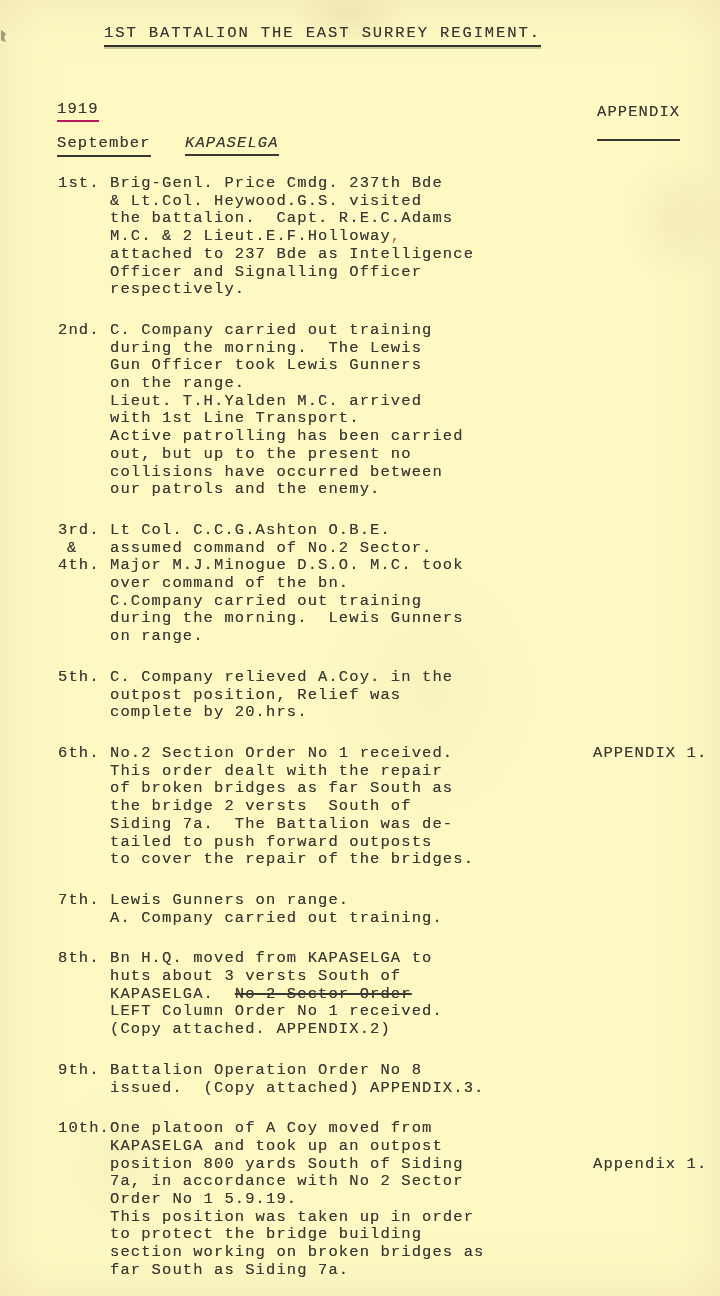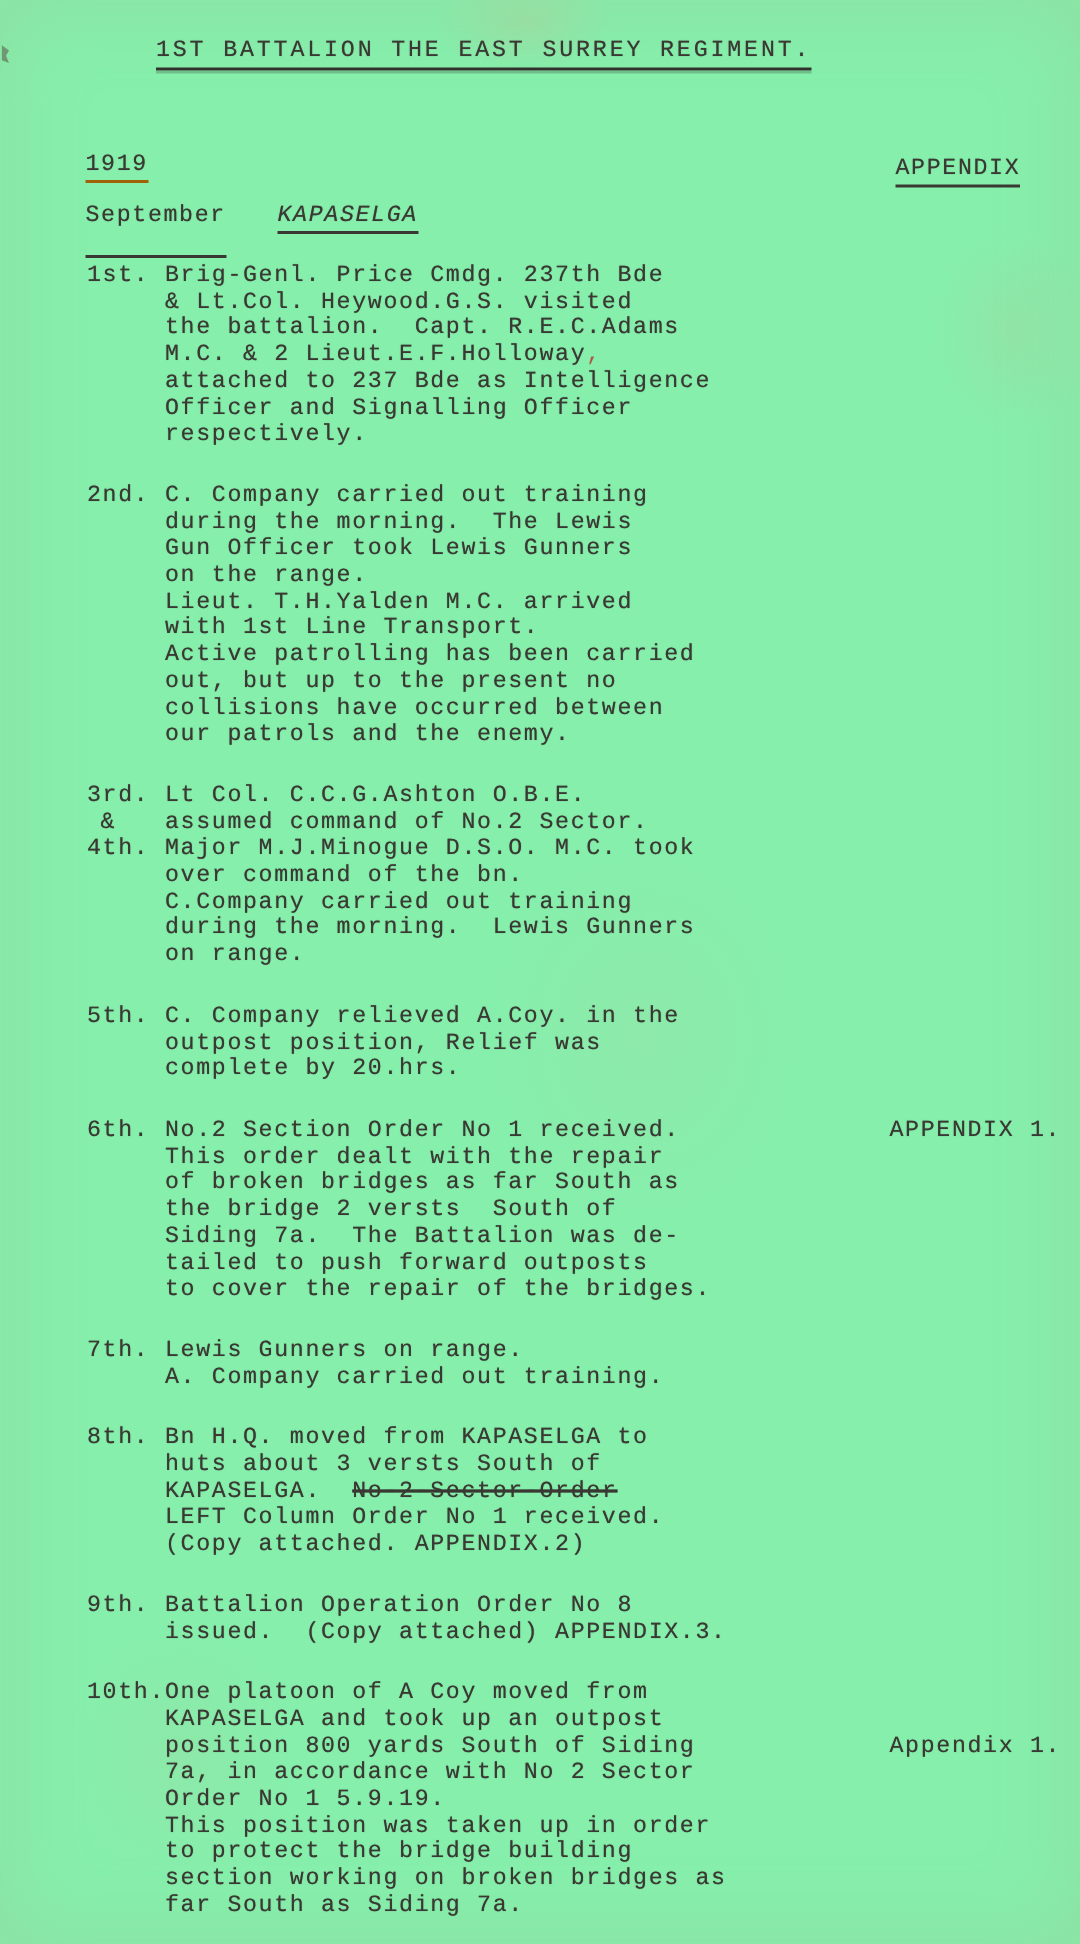--- a/index.html
+++ b/index.html
@@ -5,21 +5,21 @@
   html, body {
     margin: 0;
     padding: 0;
     background: #d8d4c8;
   }
   .page {
     position: relative;
     width: 720px;
     height: 1296px;
     margin: 0 auto;
-    background: #86efac;
+    background: #fef9c3;
     overflow: hidden;
     font-family: "Liberation Mono", "DejaVu Sans Mono", monospace;
     color: #3a3833;
     box-shadow: inset 0 0 60px rgba(175,155,115,0.18);
   }
   
   .stain {
     position: absolute;
     border-radius: 50%;
     pointer-events: none;
@@ -54,36 +54,36 @@
     letter-spacing: 1.9px;
     border-bottom: 2px solid #33312c;
     padding-bottom: 2px;
     box-shadow: 0 2px 0 rgba(51,49,44,0.25);
   }
 
   .year {
     position: absolute;
     left: 57px;
     top: 101px;
-    border-bottom: 2px solid #a16207;
+    border-bottom: 2px solid #be185d;
     padding-bottom: 1px;
   }
   .appendix-header {
     position: absolute;
     left: 597px;
     top: 104px;
     border-bottom: 2px solid #3a3833;
-    padding-bottom: 1px;
+    padding-bottom: 17px;
   }
   .month {
     position: absolute;
     left: 57px;
     top: 135px;
     border-bottom: 2px solid #3a3833;
-    padding-bottom: 17px;
+    padding-bottom: 2px;
   }
   .location {
     position: absolute;
     left: 185px;
     top: 135px;
     border-bottom: 2px solid #3a3833;
     padding-bottom: 1px;
     font-style: italic;
   }
 

